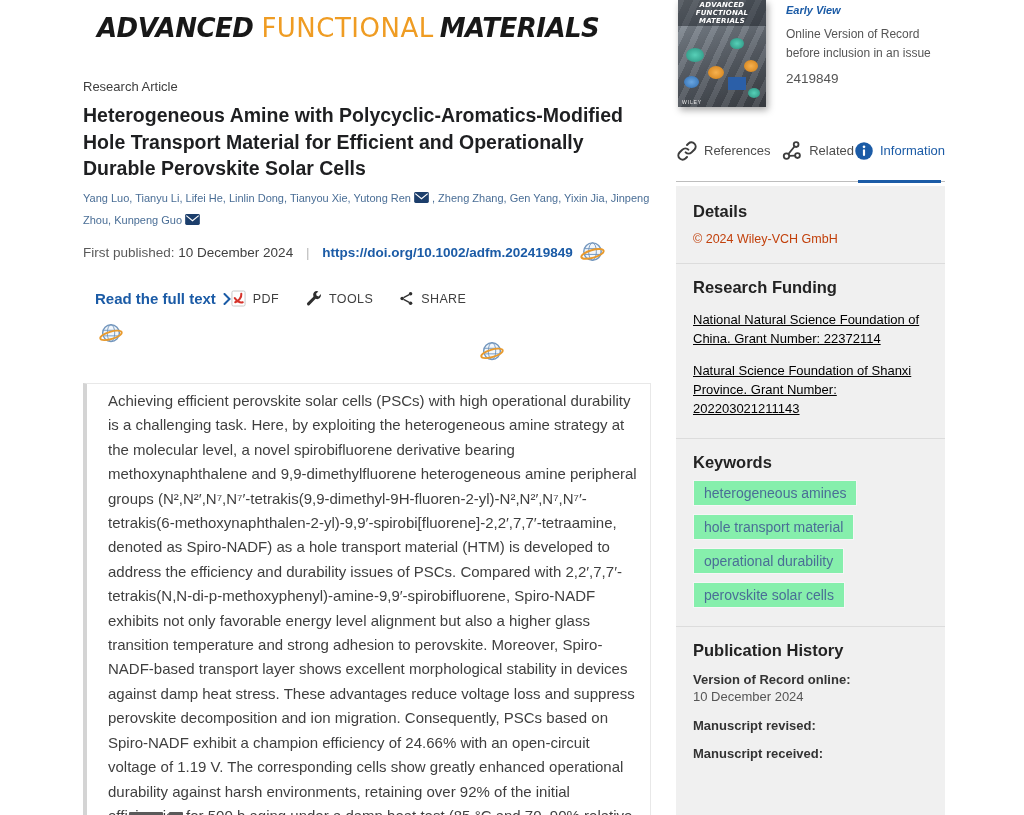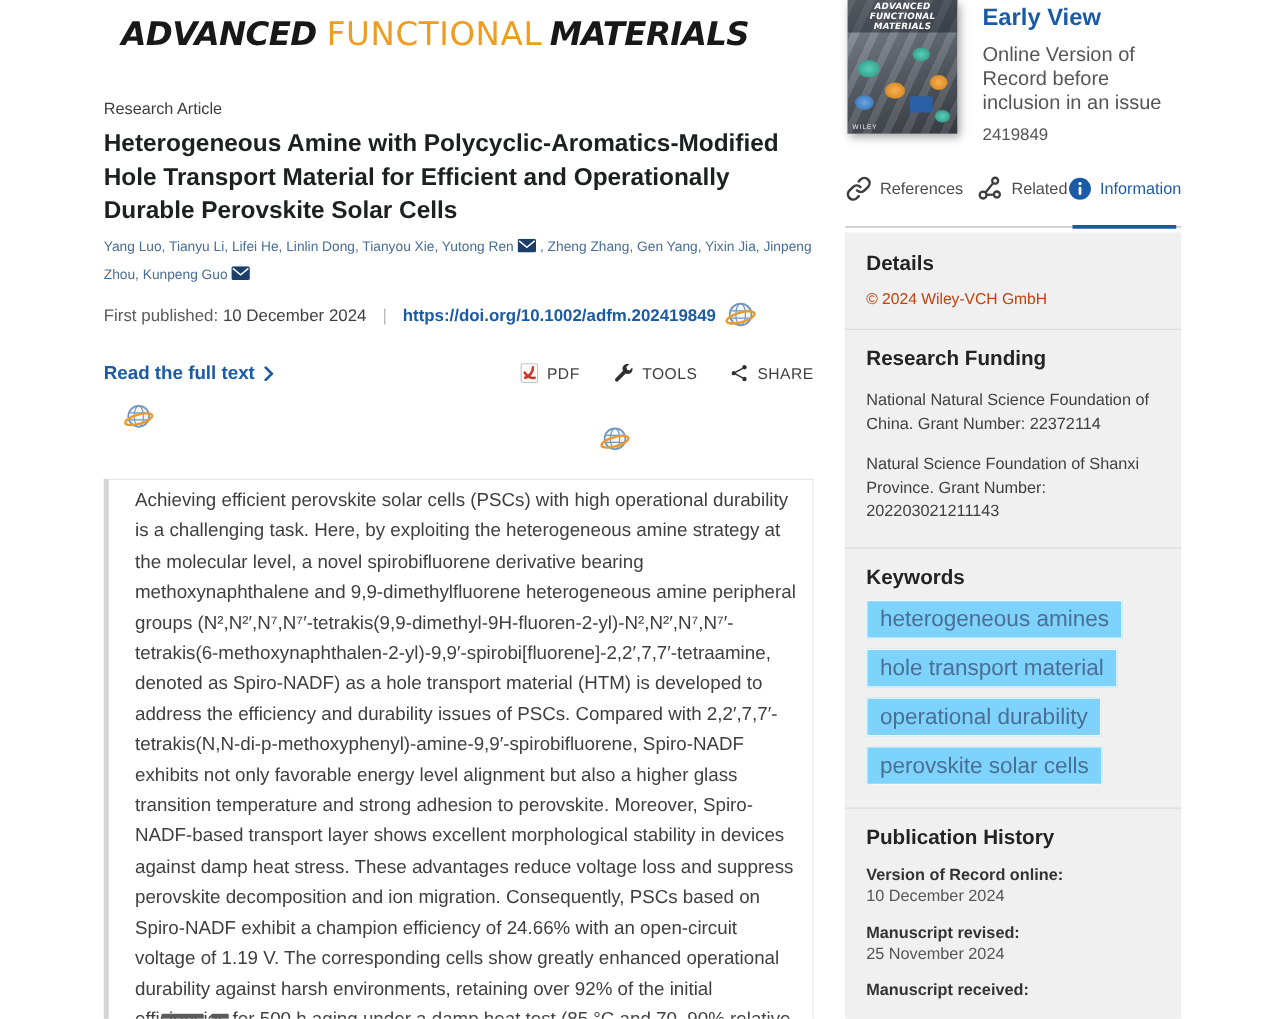--- a/index.html
+++ b/index.html
@@ -23,22 +23,22 @@
   .authors { position:absolute; top:188px; left:0; width:568px;
     font-size:11px; line-height:21.5px; color:#4a6e96; }
   .authors .mail { display:inline-block; margin:0 3px; vertical-align:-1px; cursor:pointer; }
 
   .pubrow { position:absolute; top:239px; left:0; width:568px; font-size:13.5px; color:#5a5a5a; }
   .pubrow .date { color:#3f3f3f; }
   .pubrow .sep { color:#b9b9b9; margin:0 9px; }
   .pubrow .doi { color:#1b5ba6; font-weight:700; text-decoration:none; cursor:pointer; }
   .pubrow .globe-inline { display:inline-block; vertical-align:-9px; margin-left:2px; }
 
-  .actions { position:absolute; top:290px; left:0; width:568px; display:flex;
-    justify-content:space-between; align-items:center; }
+  .actions { position:absolute; top:290px; left:12px; width:568px; display:flex;
+    align-items:center; }
   .read-full { font-size:15px; font-weight:700; color:#1b5ba6; cursor:pointer; display:flex; align-items:center; gap:7px; }
   .toolbar { display:flex; align-items:center; gap:26px; }
   .tool-btn { display:flex; align-items:center; gap:7px; font-size:12.5px; color:#3f3f3f;
     letter-spacing:0.4px; cursor:pointer; }
 
   .globe-a { position:absolute; top:321px; left:15px; cursor:pointer; }
   .globe-b { position:absolute; top:339px; left:396px; cursor:pointer; }
 
   .abstract-box { position:absolute; top:383px; left:0; width:568px;
     border:1px solid #e8e8e8; border-left:4px solid #d4d4d4;
@@ -59,22 +59,22 @@
     background:repeating-linear-gradient(115deg, rgba(255,255,255,0.08) 0 6px, rgba(0,0,0,0.10) 6px 14px); }
   .cover-top { position:absolute; top:0; left:0; right:0; height:26px; padding-top:1px;
     background:rgba(16,20,26,0.45); text-align:center; z-index:2;
     font-family:"DejaVu Sans", sans-serif; font-weight:800; font-style:italic;
     font-size:7px; line-height:8px; color:#ffffff; letter-spacing:0.2px; }
   .blob { position:absolute; border-radius:50%; filter:blur(0.6px); z-index:1; }
   .cover-chip { position:absolute; left:50px; top:77px; width:18px; height:13px; background:#2b5fa8; z-index:1; }
   .cover-wiley { position:absolute; left:4px; bottom:2px; font-size:6px; color:#e8e8e8; z-index:2; transform:scale(0.85); transform-origin:left bottom; letter-spacing:1px; }
 
   .early-col { position:absolute; top:4px; left:108px; width:158px; }
-  .early-view { font-size:19px; font-weight:700; color:#1b5ba6; cursor:pointer; }
-  .version-note { margin-top:9px; font-size:16px; line-height:19px; color:#555555; }
+  .early-view { font-size:11px; font-weight:700; color:#1b5ba6; cursor:pointer;font-style:italic; }
+  .version-note { margin-top:9px; font-size:12px; line-height:19px; color:#555555; }
   .article-number { margin-top:8px; font-size:13.5px; color:#555555; }
 
   .tabs { position:absolute; top:128px; left:0; width:269px; height:54px;
     display:flex; border-bottom:1px solid #bdbdbd; }
   .tab { flex:1; display:flex; flex-direction:row; align-items:center; justify-content:flex-end;
     gap:6px; padding-bottom:8px; cursor:pointer; font-size:13px; color:#4d4d4d; position:relative; }
   .tab.active { color:#1b5ba6; }
   .tab.active::after { content:""; position:absolute; bottom:-2px; left:4px; right:4px; height:3px; background:#1b5ba6; }
 
   .panel { position:absolute; top:186px; left:0; width:269px; height:772px; background:#f0f0f0; }
@@ -83,25 +83,25 @@
   .sec-h { font-size:16.5px; font-weight:700; color:#232323; }
 
   .sec-details { padding-top:16px; padding-bottom:17px; }
   .copyright { margin-top:11px; font-size:12.5px; color:#c2410c; }
   .check-btn { margin-top:12px; display:inline-flex; align-items:center; gap:8px;
     padding:3px 12px 3px 4px; border:1px solid #bcbcbc; border-radius:3px;
     background:linear-gradient(#ffffff,#e7e7e7); cursor:pointer;
     font-size:14px; font-weight:700; color:#333333; box-shadow:0 1px 1px rgba(0,0,0,0.08); }
 
   .sec-funding { padding-top:14px; padding-bottom:20px; }
-  .fund-item { margin-top:13px; font-size:13px; line-height:19px; color:#404040; }
+  .fund-item { margin-top:13px; font-size:13px; line-height:19px; color:#000000;text-decoration:underline; }
 
   .sec-keywords { padding-top:14px; padding-bottom:18px; }
-  .kw-tag { display:table; margin-top:8px; padding:4px 10px; background:#7dd3fc;
-    font-size:18px; color:#4a6e96; cursor:pointer; border:1px solid #f6f6f6; }
+  .kw-tag { display:table; margin-top:8px; padding:4px 10px; background:#86efac;
+    font-size:14px; color:#4a6e96; cursor:pointer; border:1px solid #f6f6f6; }
 
   .sec-history { padding-top:14px; padding-bottom:16px; }
   .hist-item { margin-top:11px; }
   .hist-label { font-size:13px; font-weight:700; color:#333333; line-height:17px; }
   .hist-value { font-size:13px; color:#555555; line-height:18px; }
 
   svg { display:block; }
 </style>
 </head>
 <body>
@@ -291,21 +291,20 @@
       </div>
 
       <div class="section sec-history">
         <div class="sec-h">Publication History</div>
         <div class="hist-item">
           <div class="hist-label">Version of Record online:</div>
           <div class="hist-value">10 December 2024</div>
         </div>
         <div class="hist-item">
           <div class="hist-label">Manuscript revised:</div>
-          <div class="hist-value">25 November 2024</div>
         </div>
         <div class="hist-item">
           <div class="hist-label">Manuscript received:</div>
 
         </div>
       </div>
 
     </div>
   </div>
 

